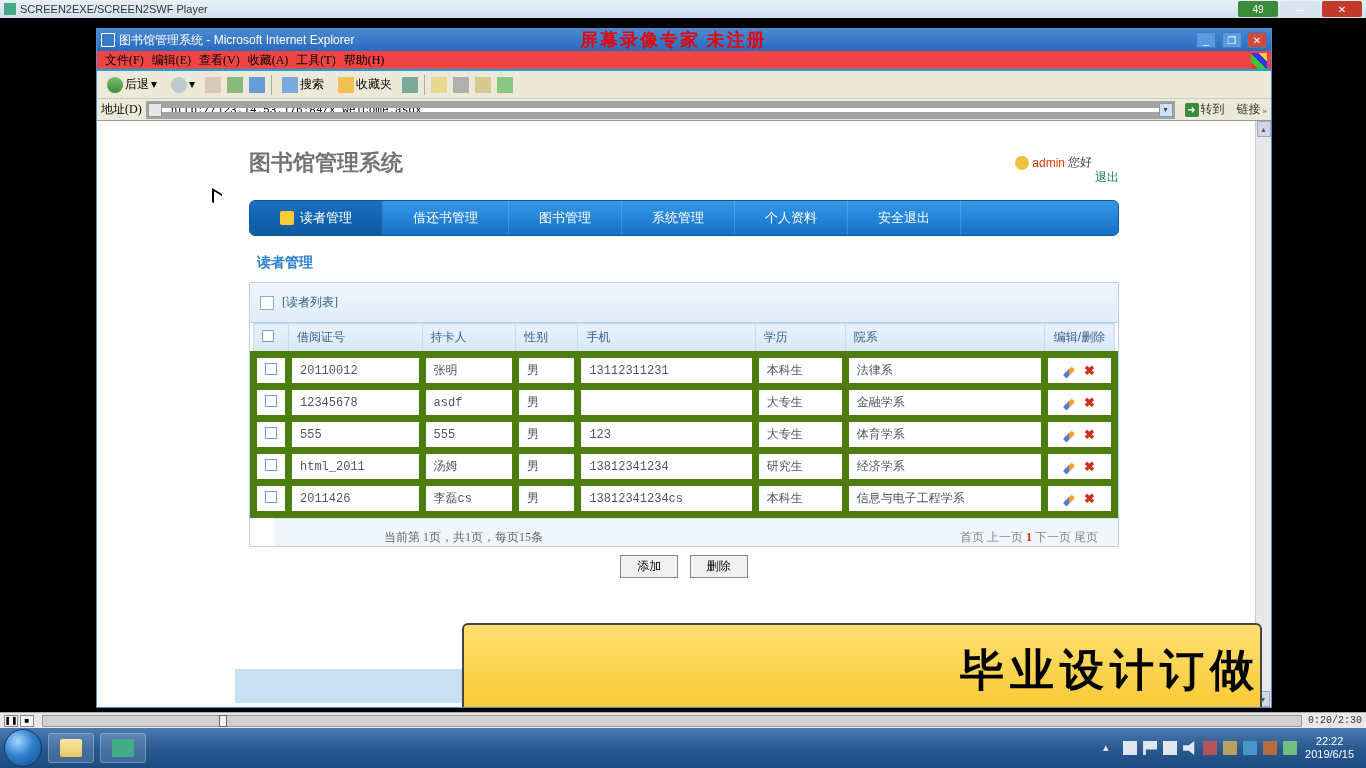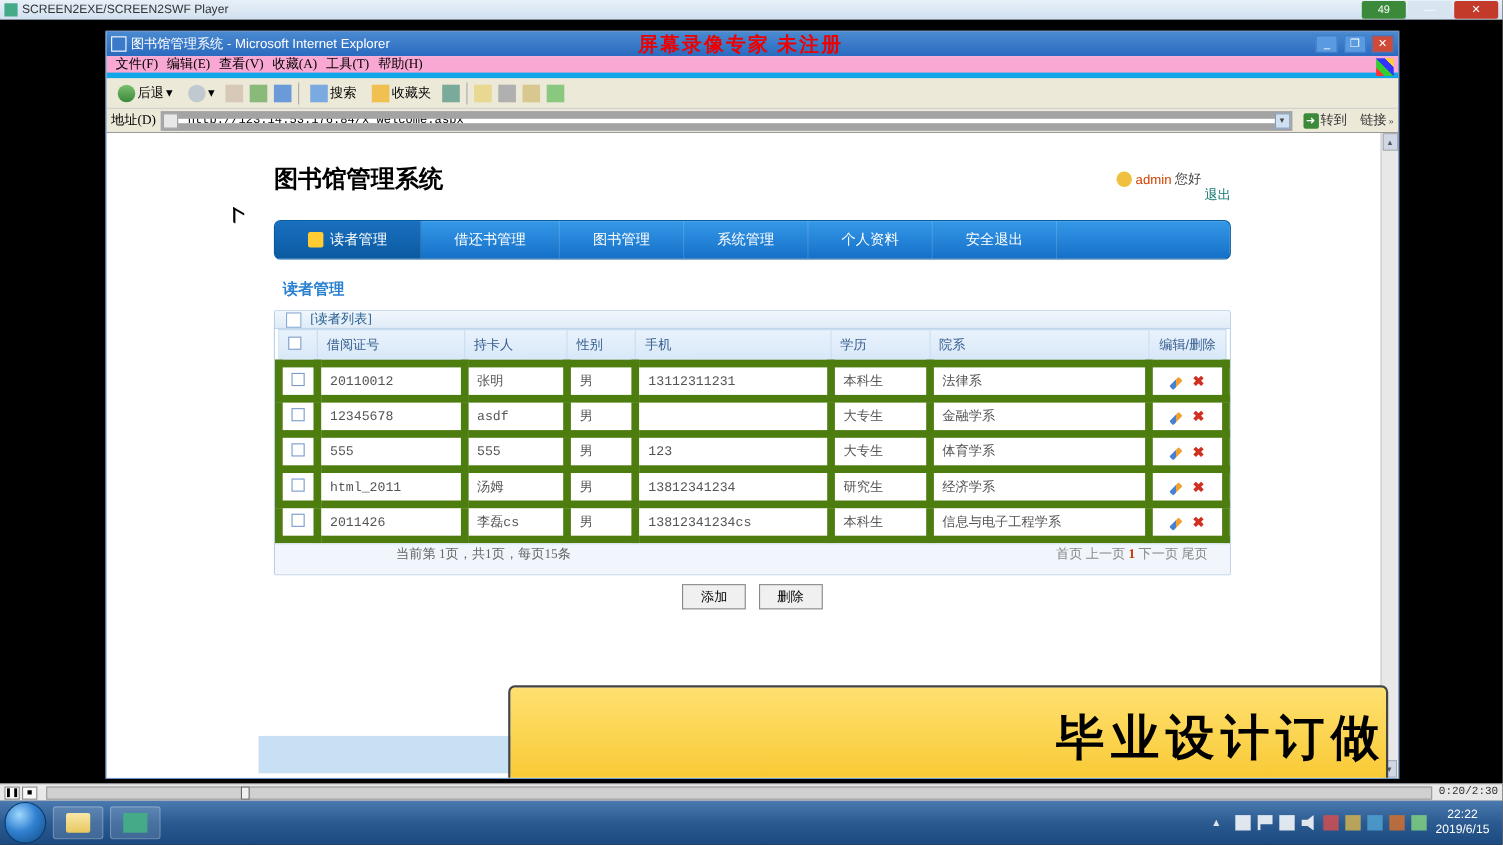--- a/index.html
+++ b/index.html
@@ -17,21 +17,21 @@
 .black-area { background: #000; position: relative; height: 694px; }
 
 
 .ie-window { position: absolute; left: 96px; top: 10px; width: 1176px; height: 680px; background: #fff; border: 1px solid #5b8ac8; }
 .ie-titlebar { height: 22px; background: linear-gradient(#4a8ad0, #2a6ac0); color: #fff; display: flex; align-items: center; padding: 0 4px; font-size: 12px; justify-content: space-between; }
 .ie-titlebar .ie-icon { width: 14px; height: 14px; background: #3a7ac8; border: 1px solid #fff; margin-right: 4px; }
 .ie-titlebar .spacer { flex: 1; }
 .ie-winbtns span { display: inline-flex; align-items: center; justify-content: center; width: 20px; height: 16px; background: #5a9ae0; margin-left: 2px; font-size: 10px; border: 1px solid #3a7ac8; }
 .ie-winbtns .close { background: #d04a3a; }
 
-.ie-menubar { height: 20px; background: #f9a8d4; display: flex; align-items: center; padding: 0 6px; gap: 4px; border-bottom: 5px solid #0ea5e9; position: relative; }
+.ie-menubar { height: 20px; background: #ef4444; display: flex; align-items: center; padding: 0 6px; gap: 4px; border-bottom: 2px solid #0ea5e9; position: relative; }
 .ie-menubar span { padding: 2px 2px; cursor: default; font-family: SimSun; }
 .ie-menubar .win-logo { position: absolute; right: 4px; top: 2px; width: 16px; height: 16px; background: linear-gradient(45deg,#f33 25%,#3c3 25% 50%,#33f 50% 75%,#fc3 75%); }
 
 .watermark { position: absolute; left: 580px; top: 10px; color: #e00; font-size: 18px; font-weight: bold; font-family: SimSun; z-index: 10; letter-spacing: 2px; text-align: right; }
 
 .ie-toolbar { height: 28px; background: #ece9d8; display: flex; align-items: center; padding: 0 6px; gap: 6px; border-bottom: 1px solid #ccc; }
 .ie-toolbar .tbtn { display: inline-flex; align-items: center; gap: 2px; padding: 2px 4px; font-family: SimSun; }
 .ie-toolbar .tb-icon { width: 16px; height: 16px; background: #5a8ac8; border-radius: 50%; display: inline-block; }
 .ie-toolbar .tb-sep { width: 1px; height: 20px; background: #aaa; }
 .ie-toolbar .sm-icon { width: 16px; height: 16px; display: inline-block; }
@@ -47,47 +47,47 @@
 .links-lbl { margin-left: 6px; color: #333; }
 
 .ie-content { position: relative; height: 586px; background: #fff; overflow: hidden; }
 .ie-scrollbar { position: absolute; right: 0; top: 0; width: 16px; height: 100%; background: #e8e8e8; border-left: 1px solid #ccc; }
 .ie-scrollbar .sb-btn { width: 14px; height: 16px; background: #d0d8e8; border: 1px solid #aaa; margin: 0 auto; display: flex; align-items: center; justify-content: center; font-size: 8px; color: #555; }
 .ie-scrollbar .sb-bottom { position: absolute; bottom: 0; }
 
 
 .app { width: 870px; margin: 10px auto 0; }
 .app-header { display: flex; align-items: center; padding: 8px 0 14px; }
-.app-logo { font-size: 22px; font-weight: bold; color: #000000; font-family: SimHei, "Microsoft YaHei"; }
+.app-logo { font-size: 22px; font-weight: bold; color: #737373; font-family: SimHei, "Microsoft YaHei"; }
 .app-header .spacer { flex: 1; }
 .user-area { font-size: 12px; color: #444; display: flex; align-items: center; gap: 3px; }
 .user-area .uicon { width: 14px; height: 14px; background: #f0c040; border-radius: 50%; }
 .user-area .uname { color: #d04000; }
 .user-area a { color: #0f766e; text-decoration: none; margin-top: 30px; }
 
 .nav { height: 36px; background: linear-gradient(#3598e8, #1570c8); border-radius: 6px; display: flex; align-items: stretch; overflow: hidden; border: 1px solid #0a5aa0; }
 .nav-item { flex: 0 0 auto; padding: 0 30px; display: flex; align-items: center; color: #fff; font-size: 13px; cursor: pointer; border-right: 1px solid rgba(255,255,255,0.15); }
 .nav-item.active { background: linear-gradient(#1a70c0, #0a5aa0); }
 .nav-item .nicon { width: 14px; height: 14px; background: #fc3; margin-right: 6px; border-radius: 2px; }
 
 .section-title { color: #2a80d0; font-size: 14px; font-weight: bold; margin: 18px 0 10px 8px; }
 
 .panel { border: 1px solid #b8d0e8; border-radius: 2px; }
-.panel-head { height: 16px; background: linear-gradient(#f0f6fc, #e0ecf8); display: flex; align-items: center; padding: 0 10px; color: #2a6090; border-bottom: 1px solid #b8d0e8; font-family: SimSun; }
+.panel-head { height: 40px; background: linear-gradient(#f0f6fc, #e0ecf8); display: flex; align-items: center; padding: 0 10px; color: #2a6090; border-bottom: 1px solid #b8d0e8; font-family: SimSun; }
 .panel-head .picon { width: 14px; height: 14px; border: 1px solid #88aad8; margin-right: 8px; background: #fff; }
 
 .tbl { width: 100%; border-collapse: collapse; }
 .tbl th { background: linear-gradient(#e8f2fc, #d8e8f8); color: #3a6090; font-weight: normal; text-align: left; padding: 5px 8px; border: 1px solid #c8dcf0; font-size: 12px; }
 .tbl td { padding: 4px 8px; border: 7px solid #4d7c0f; color: #555; font-size: 12px; font-family: SimSun, "Courier New"; }
 .chk { width: 12px; height: 12px; border: 1px solid #7a9ac8; display: inline-block; background: #fff; }
 .act-icon { display: inline-block; width: 14px; height: 14px; margin: 0 4px; cursor: pointer; }
 .edit-icon { background: linear-gradient(135deg, #4a80d0 50%, #f0a030 50%); transform: rotate(-45deg); border-radius: 1px; width: 12px; height: 5px; }
 .del-icon { color: #d03020; font-weight: bold; font-size: 13px; }
 
-.panel-foot { height: 28px; background: #f0f6fc; display: flex; align-items: flex-start; padding: 0 20px; border-top: 1px solid #dae8f6; color: #666; font-family: SimSun; }
+.panel-foot { height: 28px; background: #f0f6fc; display: flex; align-items: flex-end; padding: 0 20px; border-top: 1px solid #dae8f6; color: #666; font-family: SimSun; margin-left: 24px; }
 .panel-foot .pginfo { flex: 0 0 auto; margin-left: 90px; }
 .panel-foot .spacer { flex: 1; }
 .panel-foot .pager { color: #888; }
 .panel-foot .pager .cur { color: #d03000; font-weight: bold; }
 
 .action-row { text-align: center; margin-top: 8px; }
 .action-row button { padding: 2px 16px; font-family: SimSun; font-size: 12px; background: #f0f0f0; border: 1px solid #888; cursor: pointer; margin: 0 4px; }
 
 
 .ad-banner { position: absolute; left: 365px; bottom: -10px; width: 800px; height: 94px; background: linear-gradient(#ffe070, #f8c830); border: 2px solid #444; border-radius: 6px; display: flex; align-items: center; justify-content: flex-end; font-size: 44px; font-weight: bold; font-family: SimHei; letter-spacing: 6px; color: #000; z-index: 20; }

